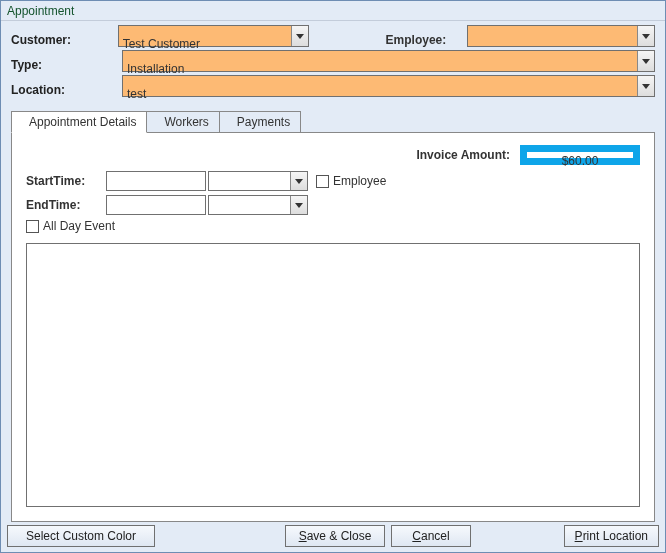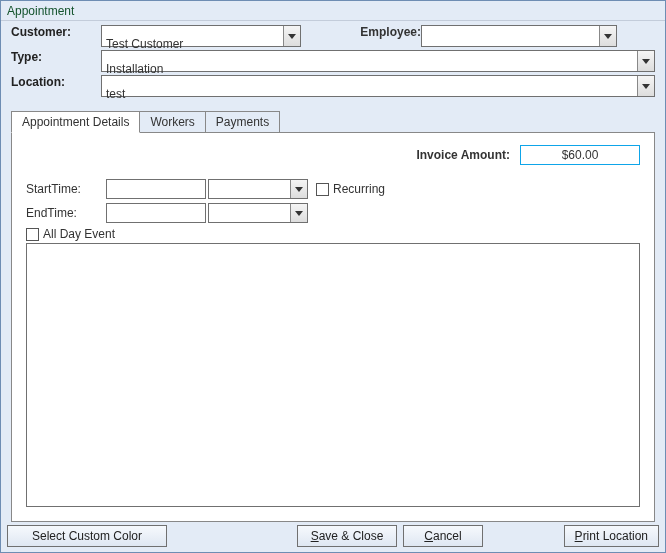--- a/index.html
+++ b/index.html
@@ -23,32 +23,33 @@
     padding: 0 6px;
     color: #14532d;
     font-size: 12px;
     border-bottom: 1px solid #c3ccda;
   }
   .form-area {
     padding: 4px 10px 2px 10px;
   }
   .row {
     display: flex;
-    align-items: flex-start;
+    align-items: flex-end;
     margin-bottom: 3px;
+    gap: 21px;
   }
   .label {
     width: 90px;
     font-weight: bold;
     color: #222;
   }
   .combo {
     position: relative;
     height: 22px;
-    background: #ffffff;
+    background: #fdba74;
     border: 1px solid #707070;
     display: inline-flex;
     align-items: center;
     padding: 16px 20px 0 4px;
   }
   .combo .arrow, .dropdown-arrow {
     position: absolute;
     right: 0;
     top: 0;
     width: 17px;
@@ -69,21 +70,21 @@
     margin: 6px 10px 0 10px;
   }
   .tab-strip {
     display: flex;
     align-items: flex-end;
     height: 24px;
     position: relative;
     z-index: 2;
   }
   .tab {
-    padding: 3px 10px 3px 10px;
+    padding: 3px 10px 3px 17px;
     border: 1px solid #888;
     border-bottom: none;
     background: #e3ebf6;
     margin-right: -1px;
     color: #333;
     position: relative;
   }
   .tab.active {
     background: #fff;
     z-index: 3;
@@ -95,33 +96,33 @@
     background: #fff;
     height: 390px;
     padding: 12px 14px;
     position: relative;
     z-index: 1;
   }
   .invoice-row {
     display:flex;
     justify-content:flex-end;
     align-items:center;
-    margin-bottom:14px;
+    margin-bottom:6px;
   }
   .invoice-label { font-weight:bold; margin-right:10px;}
   .invoice-field {
     width:120px;
     height:20px;
-    border:1px solid #0ea5e9;
+    border:7px solid #0ea5e9;
     text-align:center;
     line-height:18px;
     background:#fff;
   }
   .time-row { display:flex; align-items:center; margin-bottom:4px; }
-  .time-row .time-label { width:80px; font-weight:normal; }
+  .time-row .time-label { width:80px; font-weight:bold; }
   .time-input { width:100px; height:20px; border:1px solid #707070; background:#fff; margin-right:2px;}
   .time-combo { width:100px; height:20px; border:1px solid #707070; background:#fff; position:relative; margin-right:8px;}
   .checkbox {
     display:inline-flex; align-items:center; gap:4px;
     font-weight:normal;
   }
   .checkbox .box {
     width:13px; height:13px; border:1px solid #555; background:#fff; display:inline-block;
   }
   .notes-area {
@@ -142,21 +143,21 @@
     height:22px;
     border:1px solid #707070;
     background:linear-gradient(#f6f9fd,#dfe7f2);
     padding:0 10px;
     line-height:20px;
     text-align:center;
     color:#222;
     margin-right:6px;
     min-width:80px;
   }
-  .btn.select-color { width:160px; margin-right:0;}
+  .btn.select-color { width:148px; margin-right:0;}
   .spacer1 { width:130px; }
   .spacer2 { flex:1; }
   .underline-first::first-letter { text-decoration: underline; }
 </style>
 </head>
 <body>
 
 <div class="window">
   <div class="title-bar">
     <span>Appointment</span>
@@ -224,21 +225,21 @@
         <span class="time-combo">
           <span></span>
           <span class="dropdown-arrow">
               <svg width="8" height="5">
                 <polygon points="0,0 8,0 4,5" fill="#333"></polygon>
               </svg>
             </span>
         </span>
         <label class="checkbox">
           <span class="box"></span>
-          <span>Recurring</span>
+          <span>Employee</span>
         </label>
       </div>
       <div class="time-row">
         <span class="time-label">EndTime:</span>
         <span class="time-input"></span>
         <span class="time-combo">
           <span></span>
           <span class="dropdown-arrow">
               <svg width="8" height="5">
                 <polygon points="0,0 8,0 4,5" fill="#333"></polygon>

